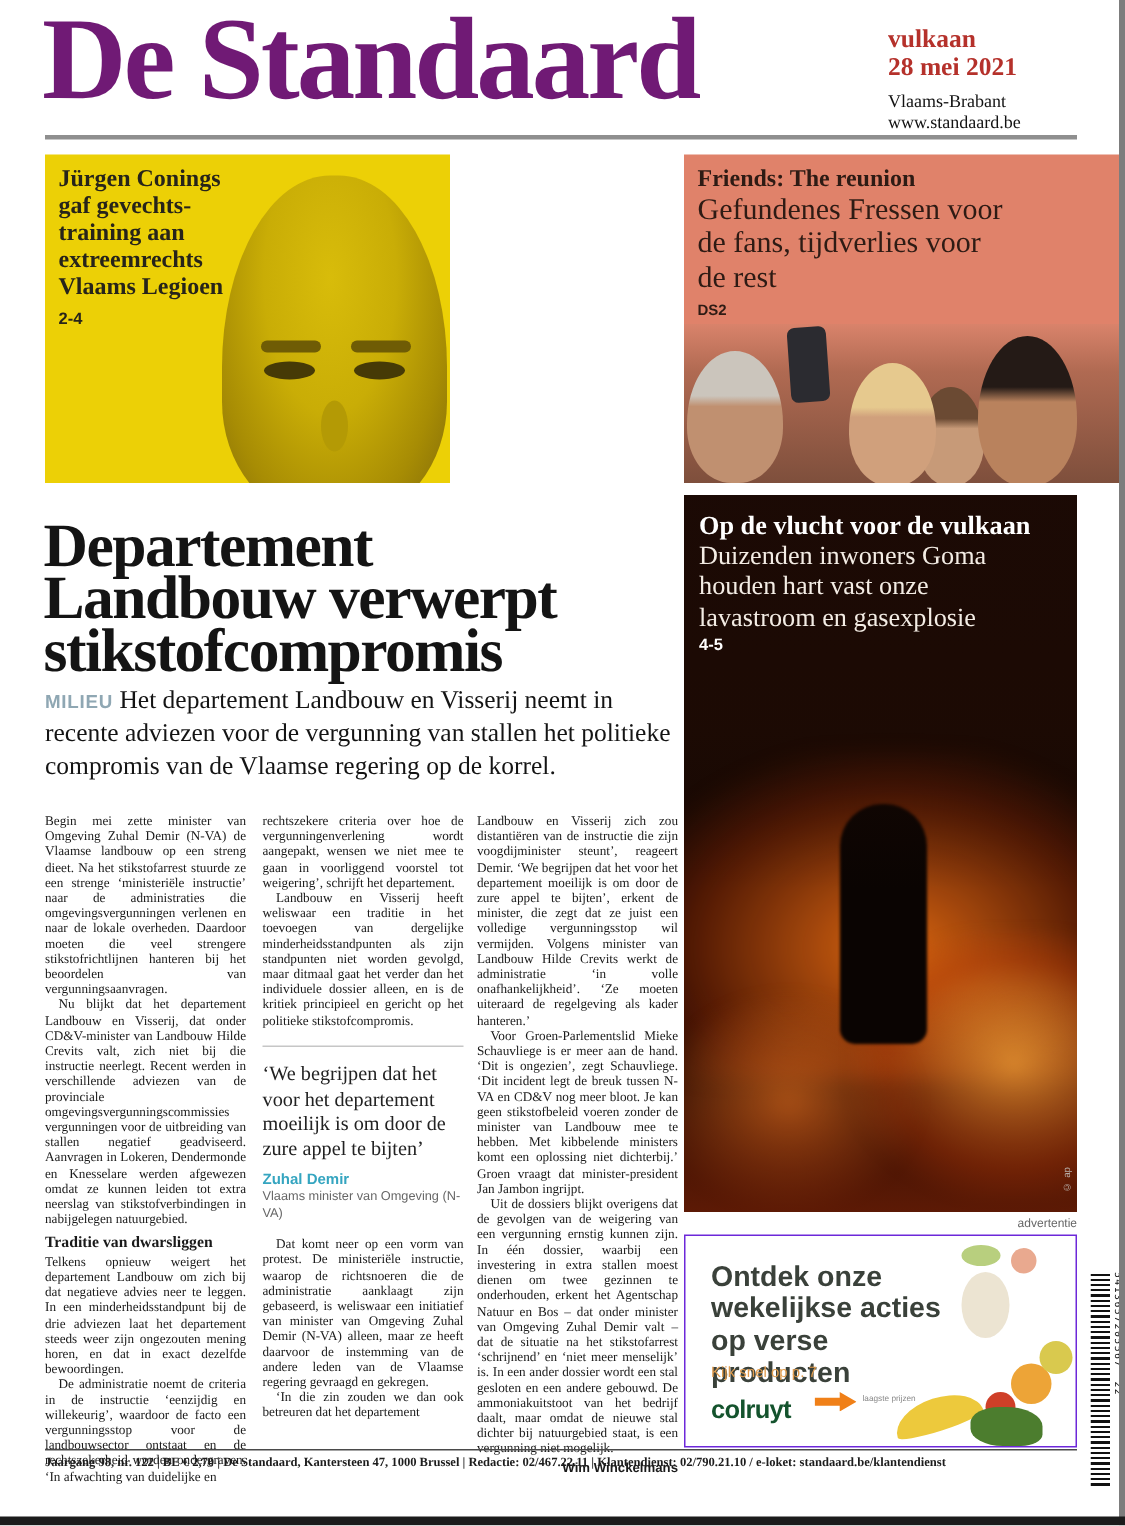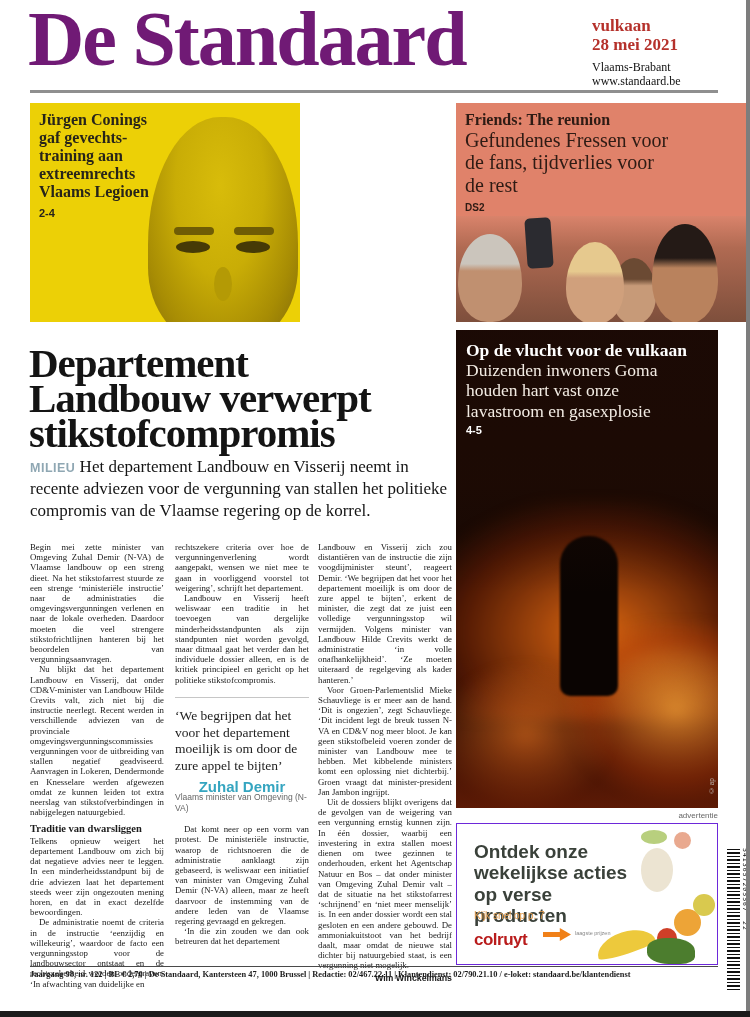--- a/index.html
+++ b/index.html
@@ -76,21 +76,21 @@
 
   
   .bcol{position:absolute;top:542px;width:134px;height:424px;font-size:8.8px;line-height:10.2px;
         text-align:justify;color:#1a1a1a;}
   .c1{left:30px}.c2{left:175px}.c3{left:318px}
   .bcol p{margin:0;}
   .bcol p.ind{text-indent:9px;}
   .subhead{font-weight:bold;font-size:10.5px;margin:7px 0 1px;text-align:left;}
   .quote{border-top:1px solid #c6c6c6;margin-top:12px;padding-top:10px;font-size:13.5px;
          line-height:1.24;color:#222;text-align:left;}
-  .q-author{color:#35a5c0;font-family:"Liberation Sans",sans-serif;font-weight:bold;font-size:15px;margin-top:7px;text-align:center;}
+  .q-author{color:#35a5c0;font-family:"Liberation Sans",sans-serif;font-weight:bold;font-size:10px;margin-top:7px;text-align:left;}
   .q-role{font-family:"Liberation Sans",sans-serif;font-size:8.5px;color:#666;line-height:1.25;
           margin-bottom:11px;text-align:left;}
   .byline{font-family:"Liberation Sans",sans-serif;font-weight:bold;font-size:8.8px;text-align:right;margin-top:2px;}
 
   
   .volcano{position:absolute;left:456px;top:330px;width:262px;height:478px;background:#160803;overflow:hidden;}
   .fl{position:absolute;}
   .fl1{left:-40px;top:170px;width:360px;height:220px;filter:blur(6px);
        background:radial-gradient(ellipse at 50% 60%,rgba(255,120,20,.85),rgba(180,50,5,.35) 55%,transparent 75%);}
   .fl2{left:110px;top:290px;width:220px;height:180px;filter:blur(4px);
@@ -109,21 +109,21 @@
            font-family:"Liberation Sans",sans-serif;}
 
   
   .ad-label{position:absolute;left:456px;top:811px;width:262px;text-align:right;
             font-family:"Liberation Sans",sans-serif;font-size:8px;color:#666;}
   .ad{position:absolute;left:456px;top:823px;width:260px;height:140px;background:#fff;border:1px solid #6d28d9;overflow:hidden;}
   .ad-head{position:absolute;left:17px;top:17px;width:176px;font-family:"Liberation Sans",sans-serif;
            font-weight:bold;font-size:19px;line-height:1.12;color:#3a413a;}
   .ad-sub{position:absolute;left:17px;top:86px;font-family:"Liberation Sans",sans-serif;font-size:10px;color:#e09c4e;}
   .ad-brand{position:absolute;left:17px;top:106px;font-family:"Liberation Sans",sans-serif;font-weight:bold;
-            font-size:17px;letter-spacing:-.5px;color:#b91c1c;}
+            font-size:17px;letter-spacing:-.5px;color:#14532d;}
   .ad-flag{position:absolute;left:86px;top:104px;width:28px;height:13px;background:#f08018;
            clip-path:polygon(0 30%,60% 30%,60% 0,100% 50%,60% 100%,60% 70%,0 70%);}
   .ad-tag{position:absolute;left:118px;top:106px;font-family:"Liberation Sans",sans-serif;font-size:5.5px;color:#888;}
   .produce{position:absolute;right:0;top:0;width:122px;height:100%;}
   .pr{position:absolute;}
   .pr-pale{right:44px;top:24px;width:32px;height:44px;background:#ece4d2;border-radius:50%;}
   .pr-peach{right:26px;top:8px;width:17px;height:17px;background:#e9a98f;border-radius:50%;}
   .pr-grape{right:50px;top:6px;width:26px;height:14px;background:#b8cf7e;border-radius:50%;}
   .pr-orange{right:16px;bottom:28px;width:27px;height:27px;background:#eda437;border-radius:50%;}
   .pr-apple{right:2px;bottom:48px;width:22px;height:22px;background:#d9c94e;border-radius:50%;}

